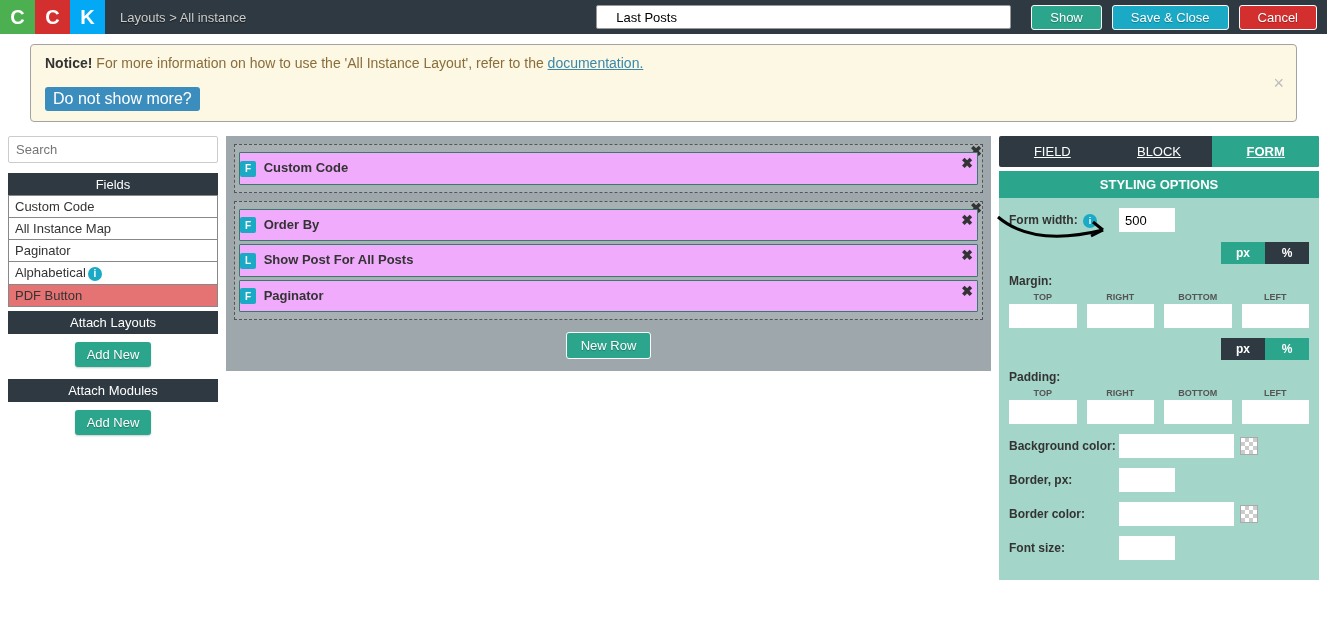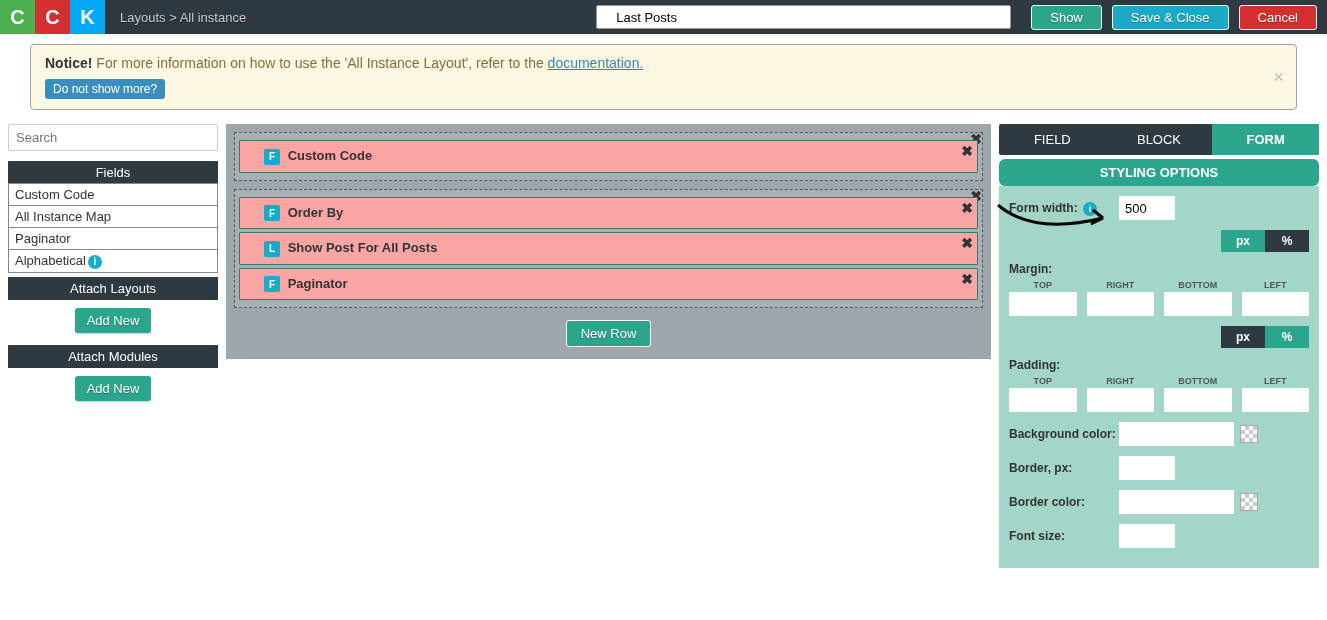--- a/index.html
+++ b/index.html
@@ -16,53 +16,53 @@
 .btn-group-top { display: flex; gap: 10px; }
 .btn { padding: 4px 18px; border-radius: 3px; font-size: 13px; cursor: pointer; border: 1px solid; text-shadow: 0 1px 1px rgba(0,0,0,0.3); }
 .btn-apply { background: #2ca58d; color: #fff; border-color: #fff; }
 .btn-save { background: #1aaac6; color: #fff; border-color: #fff; }
 .btn-cancel { background: #d32f2f; color: #fff; border-color: #fff; }
 
 .notice-box { margin: 10px 30px; background: #fcf8e3; border: 1px solid #a3a3a3; border-radius: 4px; padding: 10px 14px; position: relative; }
 .notice-text { color: #8a6d3b; font-size: 14px; }
 .notice-text strong { color: #333; }
 .notice-link { color: #3a87ad; }
-.notice-btn { margin-top: 8px; display: inline-block; background: #3b8dbd; color: #fff; padding: 3px 8px; border-radius: 3px; font-size: 12px; border: none; cursor: pointer; }
+.notice-btn { margin-top: 16px; display: inline-block; background: #3b8dbd; color: #fff; padding: 3px 8px; border-radius: 3px; font-size: 16px; border: none; cursor: pointer; }
 .notice-close { position: absolute; right: 12px; top: 50%; transform: translateY(-50%); color: #bbb; font-size: 18px; cursor: pointer; background: none; border: none; }
 
 .main-layout { display: flex; padding: 4px 8px; gap: 8px; }
 .col-left { width: 210px; flex-shrink: 0; }
 .col-center { flex: 1; }
 .col-right { width: 320px; flex-shrink: 0; }
 
 .search-box { width: 100%; border: 1px solid #ccc; padding: 5px 7px; font-size: 13px; border-radius: 2px; margin-bottom: 6px; }
 .section-hdr { background: #2e3941; color: #fff; text-align: center; padding: 4px 0; font-size: 13px; margin-top: 4px; }
 .field-list { border: none; }
 .field-item { border: 1px solid #888; padding: 3px 6px; font-size: 13px; background: #fff; margin-top: -1px; cursor: move; }
 .field-item.pdf { background: #e57373; }
 .info-badge { display: inline-flex; width: 14px; height: 14px; background: #1aaac6; color: #fff; border-radius: 50%; font-size: 10px; align-items: center; justify-content: center; font-weight: bold; margin-left: 2px; }
 .add-new-wrap { text-align: center; padding: 8px 0; }
 .add-new-btn { background: #2ca58d; color: #fff; border: none; padding: 5px 12px; border-radius: 3px; font-size: 13px; cursor: pointer; text-shadow: 0 1px 1px rgba(0,0,0,0.3); box-shadow: 0 1px 2px rgba(0,0,0,0.2); }
 
 .canvas-area { background: #9ea7ab; padding: 8px; min-height: 235px; position: relative; }
 .layout-row { border: 1px dashed #555; margin-bottom: 8px; padding: 4px; position: relative; background: rgba(255,255,255,0.1); }
 .close-x { position: absolute; color: #333; font-size: 14px; cursor: pointer; font-weight: bold; }
 .row-x { top: -2px; right: 0; }
-.block-item { background: #fca5a5; border: 1px solid #3a7a6e; padding: 7px 24px; margin: 3px 0; position: relative; color: #333; font-size: 13px; border-radius: 1px; }
+.block-item { background: #f0abfc; border: 1px solid #3a7a6e; padding: 7px 0; margin: 3px 0; position: relative; color: #333; font-size: 13px; border-radius: 1px; }
 .block-badge { display: inline-flex; width: 16px; height: 16px; background: #1aaac6; color: #fff; border-radius: 2px; font-size: 10px; font-weight: bold; align-items: center; justify-content: center; margin-right: 4px; }
 .block-text { font-weight: bold; }
 .block-x { top: 2px; right: 4px; }
 .new-row-wrap { text-align: center; padding: 4px 0; }
 .new-row-btn { background: #2ca58d; color: #fff; border: 1px solid #fff; padding: 5px 14px; border-radius: 3px; font-size: 13px; cursor: pointer; text-shadow: 0 1px 1px rgba(0,0,0,0.3); }
 
 .tabs-row { display: flex; background: #2e3941; border-radius: 2px; overflow: hidden; }
-.tab { flex: 1; text-align: center; color: #fff; padding: 8px 0; font-size: 13px; cursor: pointer; }
+.tab { flex: 1; text-align: center; color: #fff; padding: 8px 0; font-size: 13px; cursor: pointer; text-decoration: underline; }
 .tab.active { background: #2ca58d; font-weight: bold; }
 .sub-hdr { background: #2e3941; color: #fff; text-align: center; padding: 6px 0; font-size: 13px; margin-top: 4px; }
-.style-hdr { background: #2ca58d; color: #fff; text-align: center; padding: 6px 0; font-size: 13px; font-weight: bold; margin-top: 4px; border-radius: 6px; }
+.style-hdr { background: #2ca58d; color: #fff; text-align: center; padding: 6px 0; font-size: 13px; font-weight: bold; margin-top: 4px; }
 .style-body { background: #a3d6c9; padding: 10px; }
 
 .form-row { display: flex; align-items: center; margin-bottom: 10px; }
 .form-label { font-size: 12px; font-weight: bold; color: #333; width: 110px; }
 .info-ico { display: inline-flex; width: 14px; height: 14px; background: #1aaac6; color: #fff; border-radius: 50%; font-size: 9px; align-items: center; justify-content: center; margin-left: 2px; font-weight: bold; }
 .text-inp { width: 56px; height: 24px; border: none; background: #fff; padding: 2px 6px; font-size: 13px; }
 .unit-toggle { display: flex; margin-left: auto; }
 .unit-btn { width: 44px; height: 22px; border: none; font-size: 12px; color: #fff; cursor: pointer; font-weight: bold; }
 .unit-dark { background: #2e3941; }
 .unit-green { background: #2ca58d; }
@@ -104,20 +104,21 @@
 <div class="main-layout">
 
   <div class="col-left">
     <input class="search-box" placeholder="Search" style="">
     <div class="section-hdr">Fields</div>
     <div class="field-list">
       <div class="field-item">Custom Code</div>
       <div class="field-item">All Instance Map</div>
       <div class="field-item">Paginator</div>
       <div class="field-item"><span>Alphabetical</span><span class="info-badge">i</span></div>
+      <div class="field-item pdf">PDF Button</div>
     </div>
     <div class="section-hdr">Attach Layouts</div>
     <div class="add-new-wrap"><button class="add-new-btn">Add New</button></div>
     <div class="section-hdr">Attach Modules</div>
     <div class="add-new-wrap"><button class="add-new-btn">Add New</button></div>
   </div>
 
   <div class="col-center">
     <div class="canvas-area">
       <div class="layout-row">

